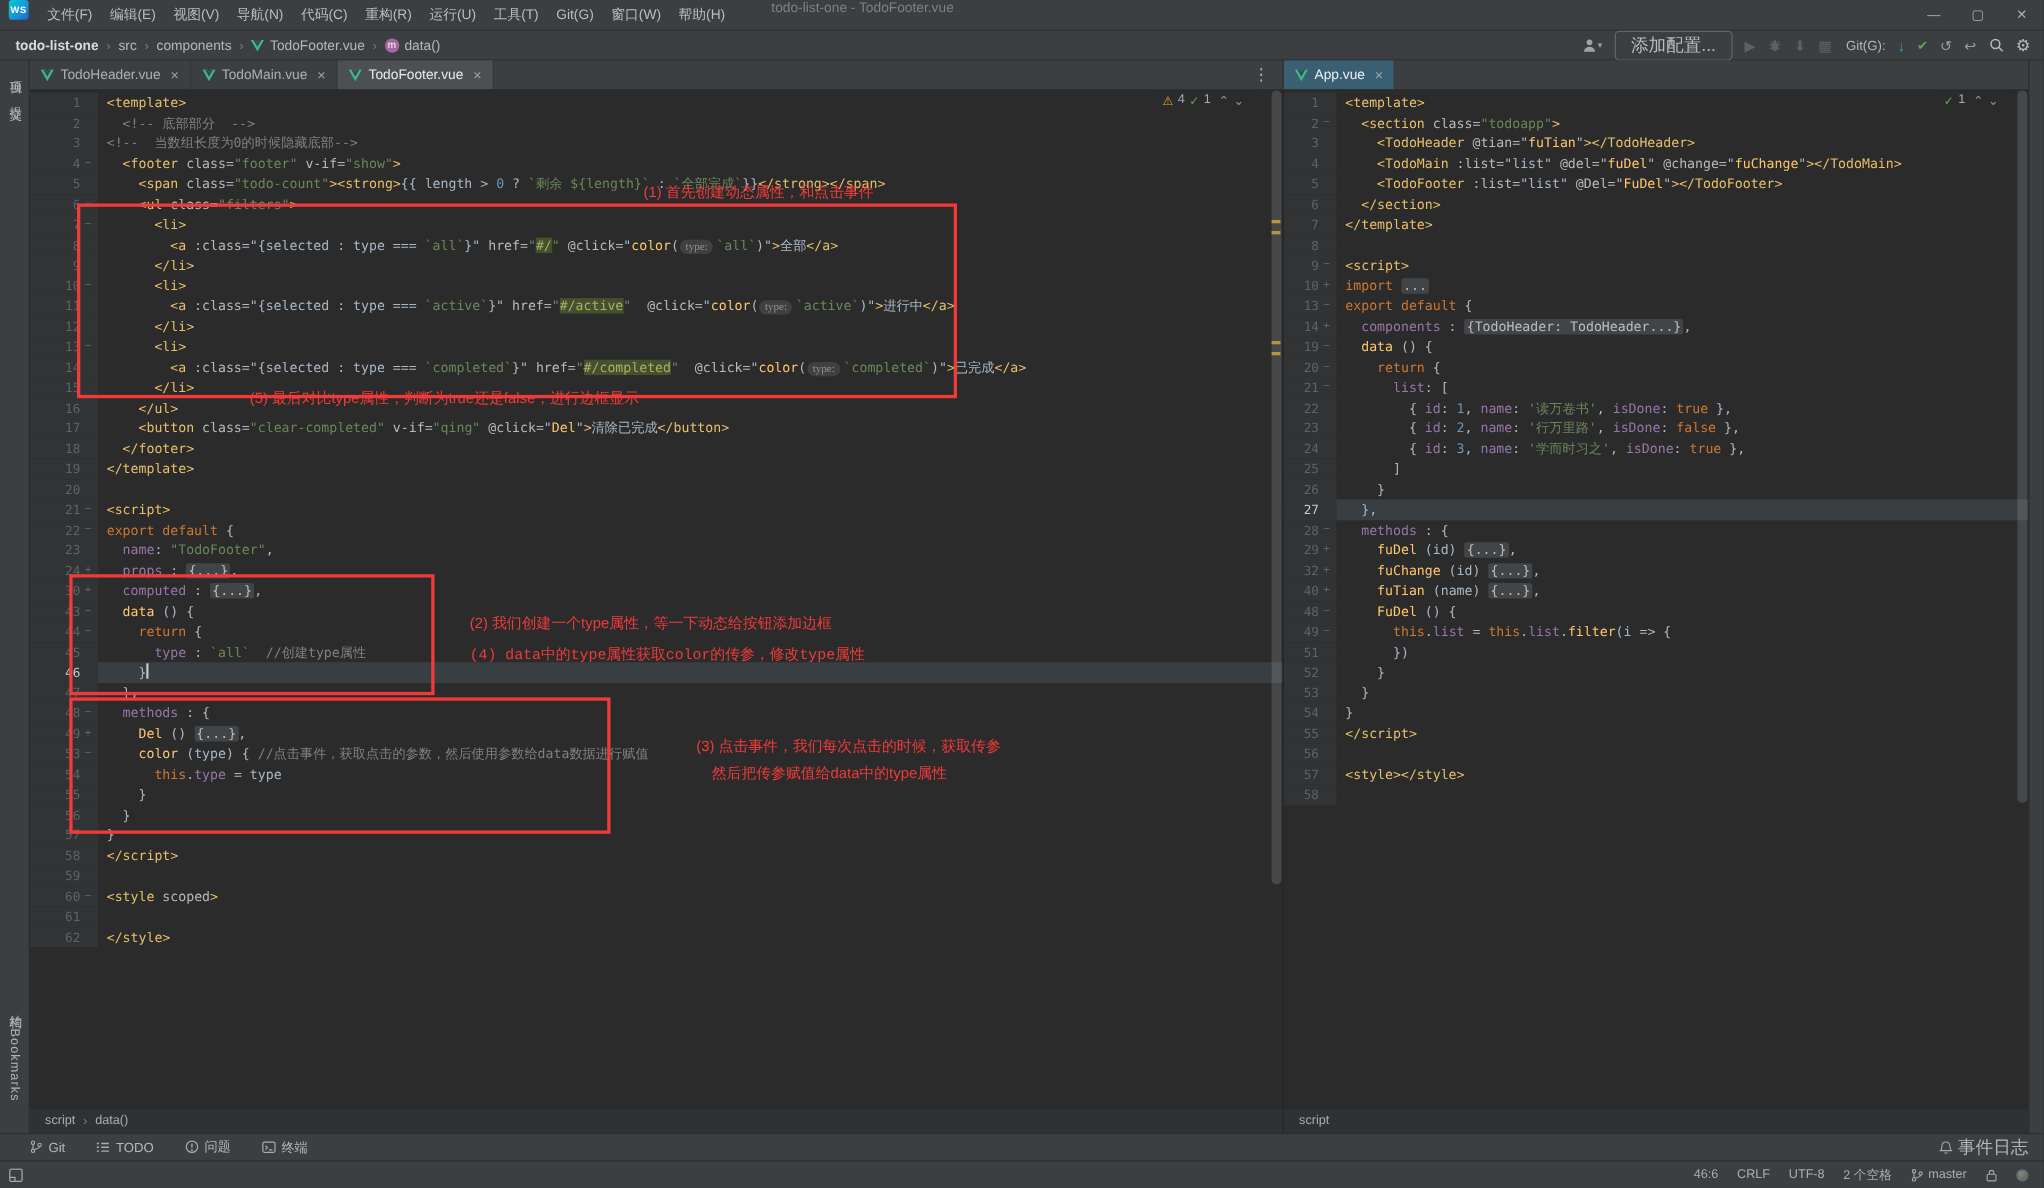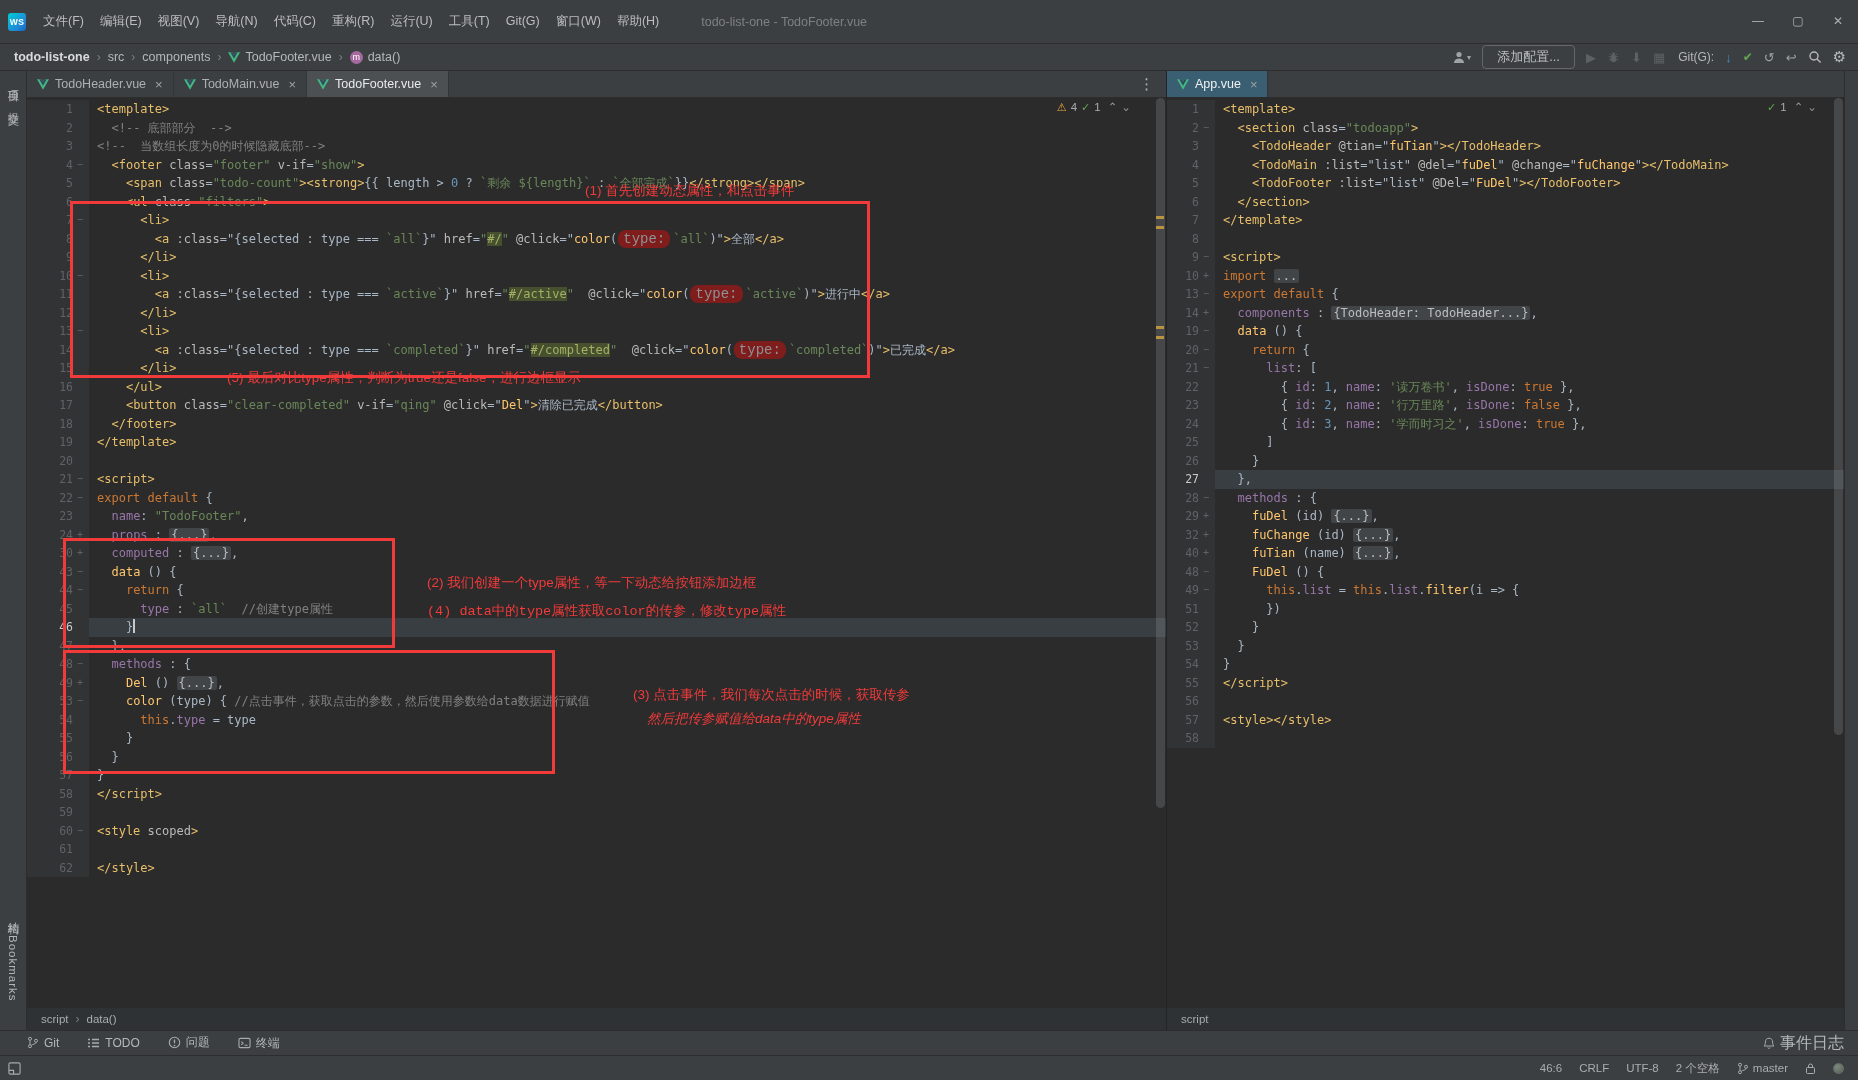--- a/index.html
+++ b/index.html
@@ -1,36 +1,36 @@
 <!DOCTYPE html>
 <html><head>
 <meta charset="utf-8">
 <style>
   *{margin:0;padding:0;box-sizing:border-box}
   html,body{width:1858px;height:1080px;overflow:hidden;background:#2b2b2b}
   body{font-family:"Liberation Sans",sans-serif;font-size:12px;color:#bbbdbf;-webkit-user-select:none;user-select:none}
   .app{width:1858px;height:1080px;display:flex;flex-direction:column}
 
   
-  .titlebar{height:44px;min-height:28px;background:#3c3f41;border-bottom:1px solid #2d2d2d;display:flex;align-items:center}
+  .titlebar{height:28px;min-height:28px;background:#3c3f41;border-bottom:1px solid #2d2d2d;display:flex;align-items:flex-start}
   .logo{width:18px;height:18px;margin:0 9px 0 8px;border-radius:3px;background:linear-gradient(135deg,#00cdd7,#2086d7 70%,#1565c0);color:#fff;font-size:8.5px;font-weight:bold;display:flex;align-items:center;justify-content:center;letter-spacing:.5px}
   .menubar{display:flex}
   .menu-item{padding:0 8px;line-height:27px;color:#bbbdbf;font-size:12.5px;white-space:nowrap}
   .win-title{margin-left:34px;color:#7d8184;font-size:12.5px;white-space:nowrap}
   .win-controls{margin-left:auto;display:flex}
   .win-btn{width:40px;text-align:center;line-height:27px;color:#aeb0b2;font-size:12px}
 
   
   .navbar{height:27px;min-height:27px;background:#3c3f41;border-bottom:1px solid #2d2d2d;display:flex;align-items:center;padding-left:14px}
   .crumbs{display:flex;align-items:center}
   .crumb{color:#b5b8ba;font-size:12.5px;display:inline-flex;align-items:center;gap:5px;white-space:nowrap}
   .crumb.bold span{font-weight:bold;color:#d8dadc}
   .crumb-sep{color:#7a7e80;margin:0 7px;font-size:12px}
   .nav-tools{margin-left:auto;display:flex;align-items:center;gap:11px;padding-right:12px}
-  .runconfig{border:1px solid #646768;border-radius:4px;padding:2px 14px;color:#bbbdbf;font-size:13px;white-space:nowrap}
+  .runconfig{border:1px solid #646768;border-radius:4px;padding:2px 14px;color:#bbbdbf;font-size:16px;white-space:nowrap}
   .tool{display:inline-flex;align-items:center;font-size:13px;color:#9da1a4}
   .tool.dim{color:#5d6164}
   .tool.blue{color:#3d93c9}
   .tool.green{color:#65a552;font-size:12px}
   .gear{color:#b6b8ba;font-size:15px}
   .dd{font-size:8px;color:#9da1a4;margin-left:1px}
   .git-label{color:#b5b8ba;font-size:12px;margin-left:2px;white-space:nowrap}
 
   
   .main{flex:1;display:flex;min-height:0}
@@ -60,21 +60,21 @@
   .gut{flex:none;display:flex;background:#313335;color:#606366;font-size:11.5px;padding-right:2px}
   .pane-left .gut{width:62px}
   .pane-right .gut{width:48px}
   .num{text-align:right;flex:1}
   .fold{width:14px;text-align:center;color:#606366;font-size:10px}
   .code{padding-left:8px}
   .tg{color:#e8bf6a}.at{color:#bababa}.st{color:#6a8759}.kw{color:#cc7832}
   .nm{color:#6897bb}.cm{color:#808080}.fn{color:#ffc66d}.fd{color:#9876aa}.df{color:#a9b7c6}
   .hb{background:#46502f;color:#a3b264}
   .fp{background:#424548;border-radius:2px;padding:0 2px}
-  .ip{background:#7f1d1d;color:#8f9193;border-radius:8px;padding:1px 5px;font-size:14px;font-family:Liberation Mono, monospace;margin:0 3px 0 1px}
+  .ip{background:#404040;color:#8f9193;border-radius:8px;padding:1px 5px;font-size:10px;font-family:Liberation Serif, serif;margin:0 3px 0 1px}
   .caret{display:inline-block;width:1.5px;height:14px;background:#c8c8c8;vertical-align:-2px}
 
   .inspect{position:absolute;top:1px;right:24px;display:flex;align-items:center;gap:4px;background:#2b2b2b;padding:1px 7px;font-size:11.5px;color:#a9acae;font-family:"Liberation Sans",sans-serif;z-index:3}
   .w-ic{color:#eda53c;font-size:11px}
   .ok-ic{color:#65a552;font-size:11px}
   .chev{color:#8f9395;letter-spacing:4px;margin-left:3px}
 
   .vscroll{position:absolute;top:0;right:0;bottom:0;width:13px;z-index:2}
   .vscroll .thumb{position:absolute;top:0;right:1px;width:9px;border-radius:5px;background:rgba(170,175,180,.22)}
   .mark{position:absolute;right:2px;width:8px;height:3px;background:#b89441;z-index:2}
@@ -287,21 +287,21 @@
         <div class="mark" style="top:238px"></div>
         <div class="overlay" id="ann-layer">
             <div class="ann-rect" style="left: 43px; top: 103px; width: 800px; height: 177px; border-color: rgb(242, 58, 58);"></div>
             <div class="ann-rect" style="left: 36px; top: 440px; width: 332px; height: 110px; border-color: rgb(242, 58, 58);"></div>
             <div class="ann-rect" style="left: 36px; top: 552px; width: 492px; height: 124px; border-color: rgb(242, 58, 58);"></div>
             <div class="ann-note" style="left: 558px; top: 84px; color: rgb(242, 58, 58);">(1) 首先创建动态属性，和点击事件</div>
             <div class="ann-note" style="left: 200px; top: 258px; color: rgb(242, 58, 58); margin-top: 13px;">(5) 最后对比type属性，判断为true还是false，进行边框显示</div>
             <div class="ann-note" style="left: 400px; top: 476px; color: rgb(242, 58, 58);">(2) 我们创建一个type属性，等一下动态给按钮添加边框</div>
             <div class="ann-note" style="left: 400px; top: 504px; color: rgb(242, 58, 58); font-family: Liberation Mono, monospace;">(4) data中的type属性获取color的传参，修改type属性</div>
             <div class="ann-note" style="left: 606px; top: 588px; color: rgb(242, 58, 58);">(3) 点击事件，我们每次点击的时候，获取传参</div>
-            <div class="ann-note" style="left: 620px; top: 612px; color: rgb(242, 58, 58); font-style: italic;">然后把传参赋值给data中的type属性</div>
+            <div class="ann-note" style="left: 620px; top: 612px; color: rgb(242, 58, 58);">然后把传参赋值给data中的type属性</div>
           </div>
       </div>
       <div class="crumbs-bot" id="crumbs-left">
           <span class="crumb-b">script</span>
           <span class="crumb-sep">›</span>
           <span class="crumb-b">data()</span>
         </div>
     </div>
 
     <div class="pane pane-right">

